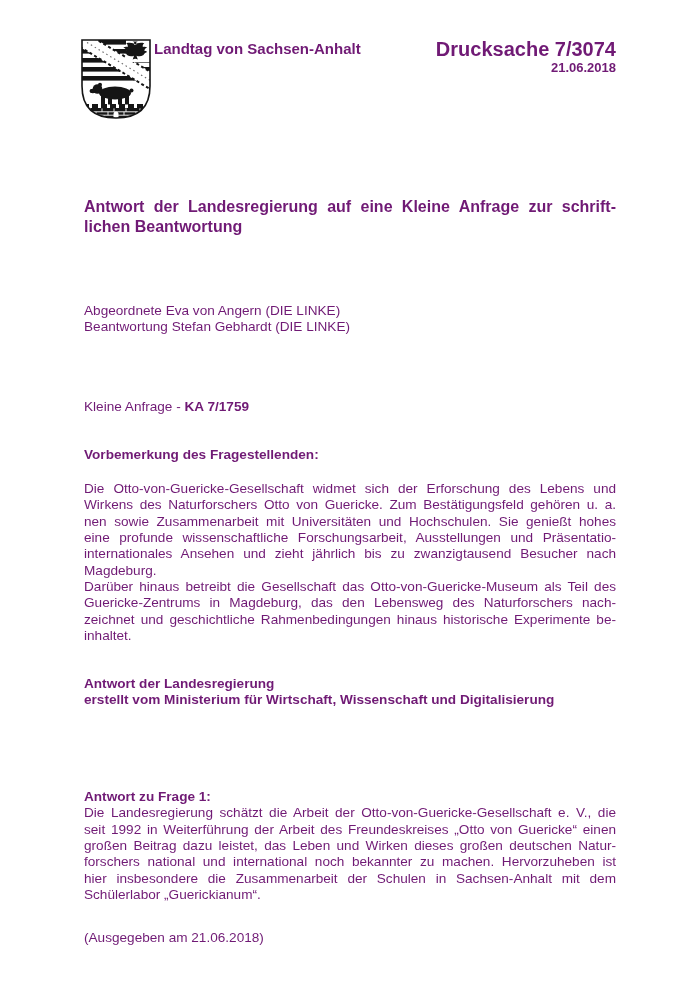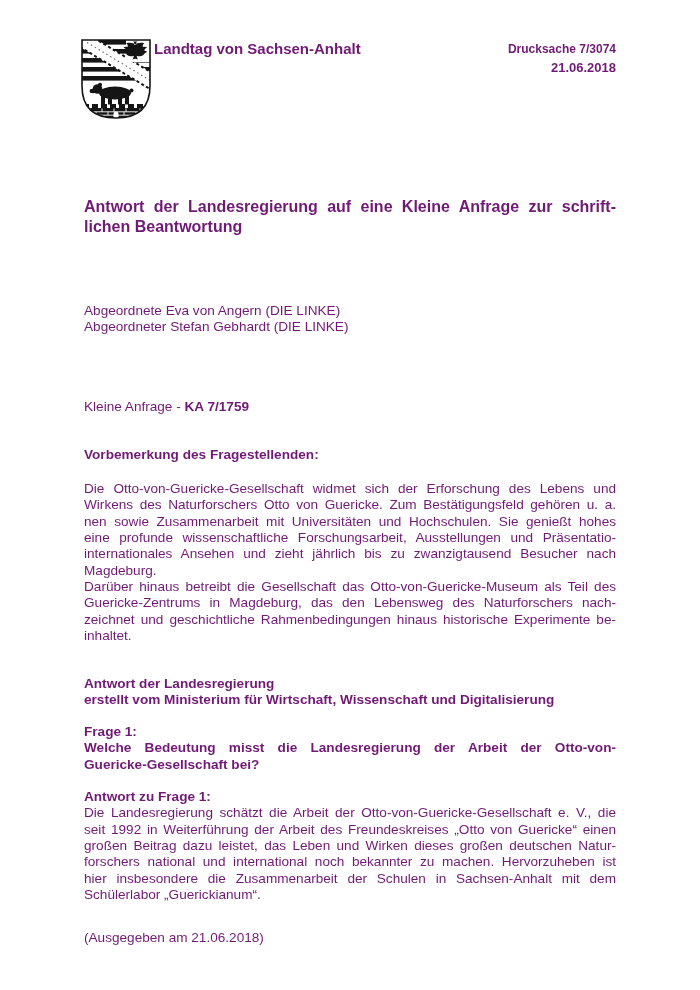--- a/index.html
+++ b/index.html
@@ -9,21 +9,21 @@
     color:#701a75; overflow:hidden;
     -webkit-font-smoothing:antialiased;
   }
   .abs { position:absolute; }
   .b { font-weight:bold; }
 
   
   .coa { left:80px; top:38px; width:72px; height:82px; }
   .inst { left:154px; top:40px; font-size:15px; line-height:18px; font-weight:bold; white-space:nowrap; }
   .hdr-right { left:380px; top:39px; width:236px; text-align:right; }
-  .docnum { font-size:12px; line-height:20px; font-weight:bold; }
+  .docnum { font-size:20px; line-height:20px; font-weight:bold; }
   .docdate { font-size:13px; line-height:17px; font-weight:bold; }
 
   
   .col { left:84px; width:532px; }
   .body-text { font-size:13.6px; line-height:16.33px; }
 
   .title { top:197px; font-size:16px; line-height:20px; font-weight:bold; }
   .submitters { top:303px; }
   .subject { top:367px; font-weight:bold; }
   .request { top:399px; }
@@ -135,21 +135,21 @@
     <div class="docdate">21.06.2018</div>
   </div>
 
   <div class="abs col title lines">
       <div class="jl">Antwort der Landesregierung auf eine Kleine Anfrage zur schrift-</div>
       <div>lichen Beantwortung</div>
     </div>
 
   <div class="abs col body-text submitters lines">
       <div>Abgeordnete Eva von Angern (DIE LINKE)</div>
-      <div>Abgeordneter Stefan Gebhardt (DIE LINKE)</div>
+      <div>Beantwortung Stefan Gebhardt (DIE LINKE)</div>
     </div>
 
 
   <div class="abs col body-text request"><span>Kleine Anfrage - </span><span class="b">KA 7/1759</span></div>
 
   <div class="abs col body-text pre-head">Vorbemerkung des Fragestellenden:</div>
 
   <div class="abs col body-text preface">
     <div class="lines">
         <div class="jl">Die Otto-von-Guericke-Gesellschaft widmet sich der Erforschung des Lebens und</div>
@@ -165,27 +165,20 @@
         <div class="jl">zeichnet und geschichtliche Rahmenbedingungen hinaus historische Experimente be-</div>
         <div>inhaltet.</div>
       </div>
   </div>
 
   <div class="abs col body-text ans-head lines">
       <div>Antwort der Landesregierung</div>
       <div>erstellt vom Ministerium für Wirtschaft, Wissenschaft und Digitalisierung</div>
     </div>
 
-  <div class="abs col body-text frage">
-    <div>Frage 1:</div>
-    <div class="lines">
-        <div class="jl">Welche Bedeutung misst die Landesregierung der Arbeit der Otto-von-</div>
-        <div>Guericke-Gesellschaft bei?</div>
-      </div>
-  </div>
 
   <div class="abs col body-text antwort">
     <div class="b">Antwort zu Frage 1:</div>
     <div class="lines">
         <div class="jl">Die Landesregierung schätzt die Arbeit der Otto-von-Guericke-Gesellschaft e. V., die</div>
         <div class="jl">seit 1992 in Weiterführung der Arbeit des Freundeskreises „Otto von Guericke“ einen</div>
         <div class="jl">großen Beitrag dazu leistet, das Leben und Wirken dieses großen deutschen Natur-</div>
         <div class="jl">forschers national und international noch bekannter zu machen. Hervorzuheben ist</div>
         <div class="jl">hier insbesondere die Zusammenarbeit der Schulen in Sachsen-Anhalt mit dem</div>
         <div>Schülerlabor „Guerickianum“.</div>

